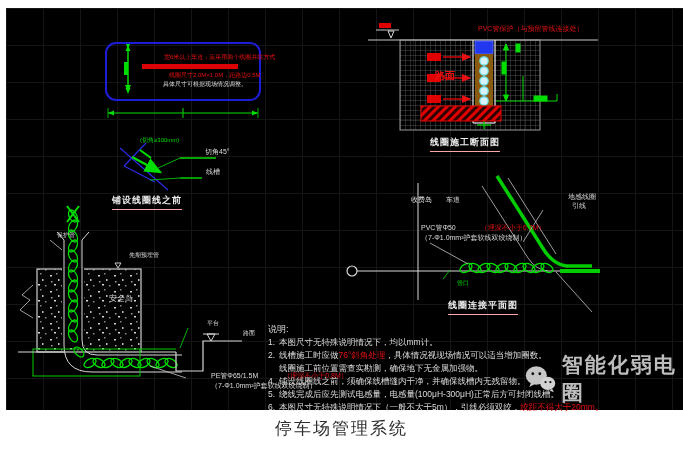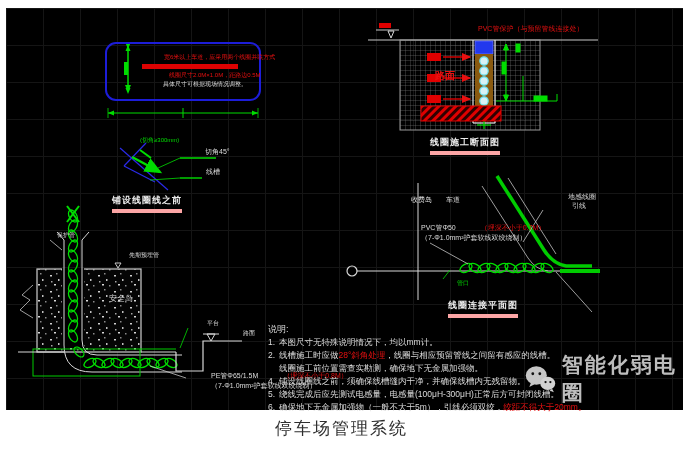--- a/index.html
+++ b/index.html
@@ -8,21 +8,21 @@
   #canvas{position:absolute;left:6px;top:8px;width:677px;height:402px;background-color:#000;
     background-image:linear-gradient(#151515 1px,transparent 1px),
                      linear-gradient(90deg,#151515 1px,transparent 1px);
     background-size:37px 37px;}
   svg.art{position:absolute;left:0;top:0;pointer-events:none;}
   .lbl{position:absolute;color:#dedede;font-size:7px;line-height:1.15;white-space:nowrap;padding-left:23px;}
   .lbl.red{color:#e81010;}
   .lbl.green{color:#00dd00;}
   .lbl.tiny{font-size:6px;}
   .cap{position:absolute;color:#ececec;font-weight:bold;font-size:9px;letter-spacing:1px;
-       border-bottom:4px solid #fca5a5;padding-bottom:2px;white-space:nowrap;}
+       border-bottom:1px solid #fca5a5;padding-bottom:2px;white-space:nowrap;}
   .redbar{position:absolute;background:#dd0202;}
   #loopbox{position:absolute;left:105px;top:42px;width:152px;height:55px;
            border:2px solid #1d1dd8;border-radius:11px;}
   #notes{position:absolute;left:268px;top:323px;width:412px;color:#dcdcdc;
          font-size:8.5px;line-height:13px;}
   #notes .title{font-size:9px;}
   #notes .row{white-space:nowrap;}
   #notes .nno{display:inline-block;width:11px;}
   #notes .rseg{color:#e81010;}
   #watermark{position:absolute;left:524px;top:351px;display:flex;align-items:center;gap:6px;z-index:5;}
@@ -243,25 +243,25 @@
   <div class="lbl tiny" style="left:106px;top:252px;">先期预埋管</div>
   <div class="lbl" style="left:86px;top:294px;font-size:8px;text-align:right;">安全岛</div>
   <div class="lbl tiny" style="left:184px;top:320px;">平台</div>
   <div class="lbl tiny" style="left:220px;top:330px;">路面</div>
   <div class="lbl" style="left:188px;top:372px;"><span>PE管Φ65/1.5M </span><span class="lbl red" style="position:static;">（埋深不小于0.8M）</span></div>
   <div class="lbl" style="left:188px;top:382px;">（7-Φ1.0mm²护套软线双绞绕制）</div>
 
   <div id="notes">
     <div class="title">说明:</div>
     <div class="row"><span class="nno">1.</span><span>本图尺寸无特殊说明情况下，均以mm计。</span><span class="rseg"></span><span></span></div>
-    <div class="row"><span class="nno">2.</span><span>线槽施工时应做</span><span class="rseg">28°斜角处理</span><span>，线圈与相应预留管线之间留有感应的线槽。</span></div>
+    <div class="row"><span class="nno">2.</span><span>线槽施工时应做</span><span class="rseg">76°斜角处理</span><span>，具体情况视现场情况可以适当增加圈数。</span></div>
     <div class="row"><span class="nno"></span><span>线圈施工前位置需查实勘测，确保地下无金属加强物。</span><span class="rseg"></span><span></span></div>
     <div class="row"><span class="nno">4.</span><span>铺设线圈线之前，须确保线槽缝内干净，并确保线槽内无残留物。</span><span class="rseg"></span><span></span></div>
     <div class="row"><span class="nno">5.</span><span>绕线完成后应先测试电感量，电感量(100μH-300μH)正常后方可封闭线槽。</span><span class="rseg"></span><span></span></div>
-    <div class="row"><span class="nno">6.</span><span>确保地下无金属加强物（一般不大于5m），引线必须双绞，</span><span class="rseg">绞距不得大于20mm。</span><span></span></div>
+    <div class="row"><span class="nno">6.</span><span>本图尺寸无特殊说明情况下（一般不大于5m），引线必须双绞，</span><span class="rseg">绞距不得大于20mm。</span><span></span></div>
   </div>
 
   <div id="watermark">
     <svg width="36" height="34" viewBox="0 0 36 34">
       <ellipse cx="14" cy="13" rx="12" ry="10.5" fill="#c6c6c6"></ellipse>
       <path d="M8,21 l-2,5 l6,-3 Z" fill="#c6c6c6"></path>
       <circle cx="10" cy="11" r="1.6" fill="#111"></circle>
       <circle cx="18" cy="11" r="1.6" fill="#111"></circle>
       <ellipse cx="27" cy="22" rx="8.5" ry="7.5" fill="#d2d2d2"></ellipse>
       <path d="M32,28 l2,4 l-5,-2 Z" fill="#d2d2d2"></path>

